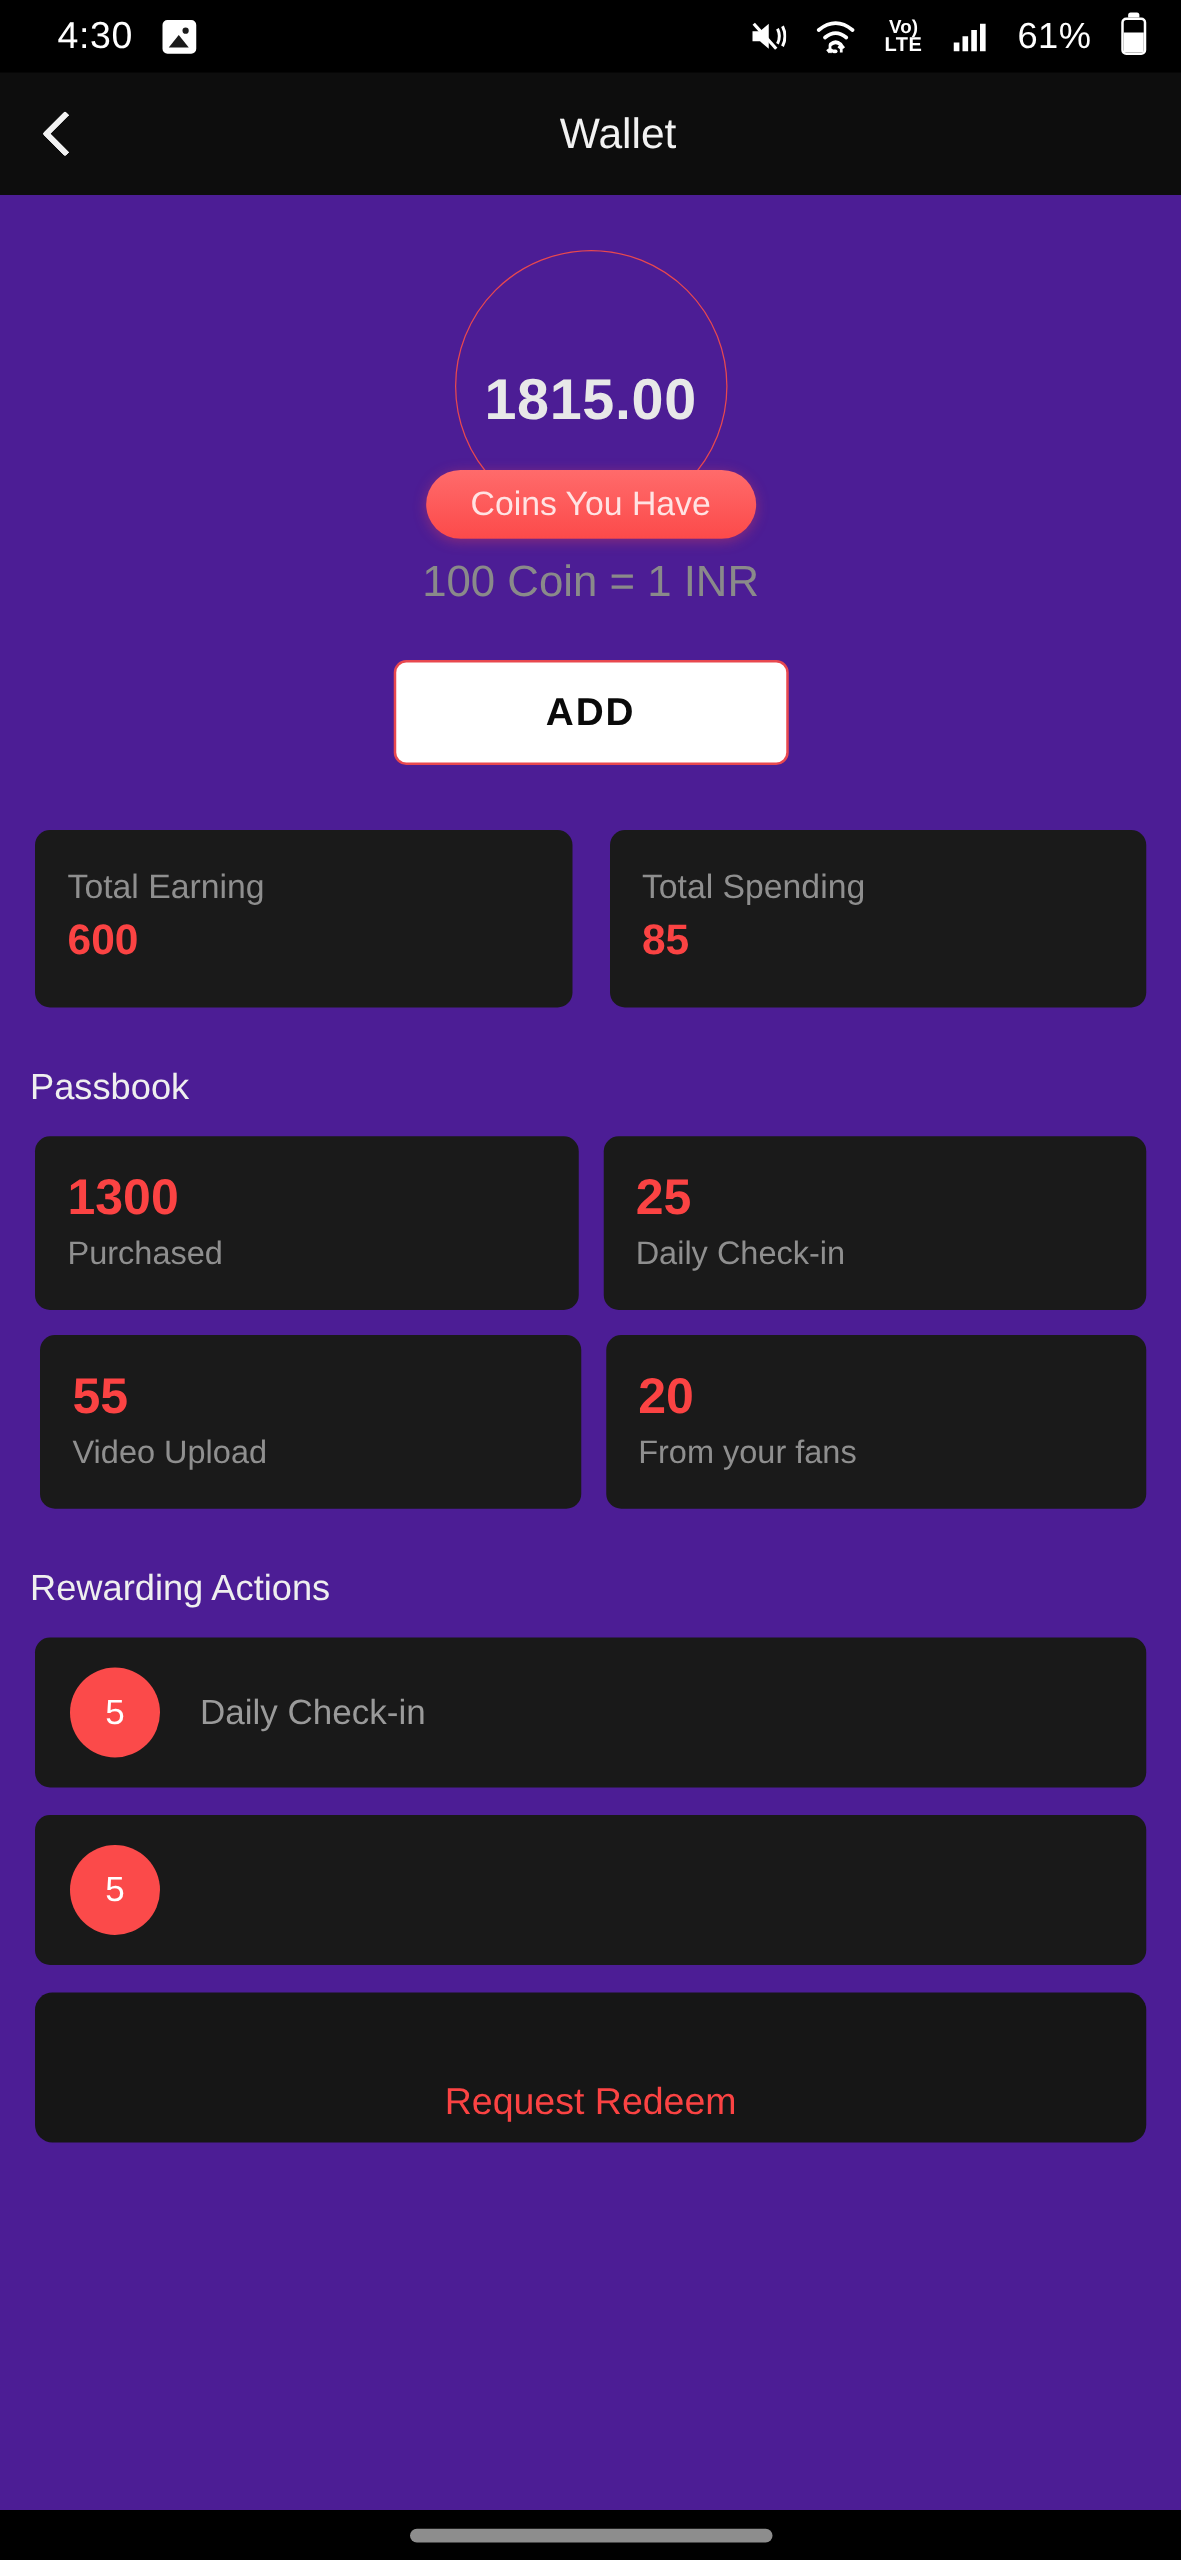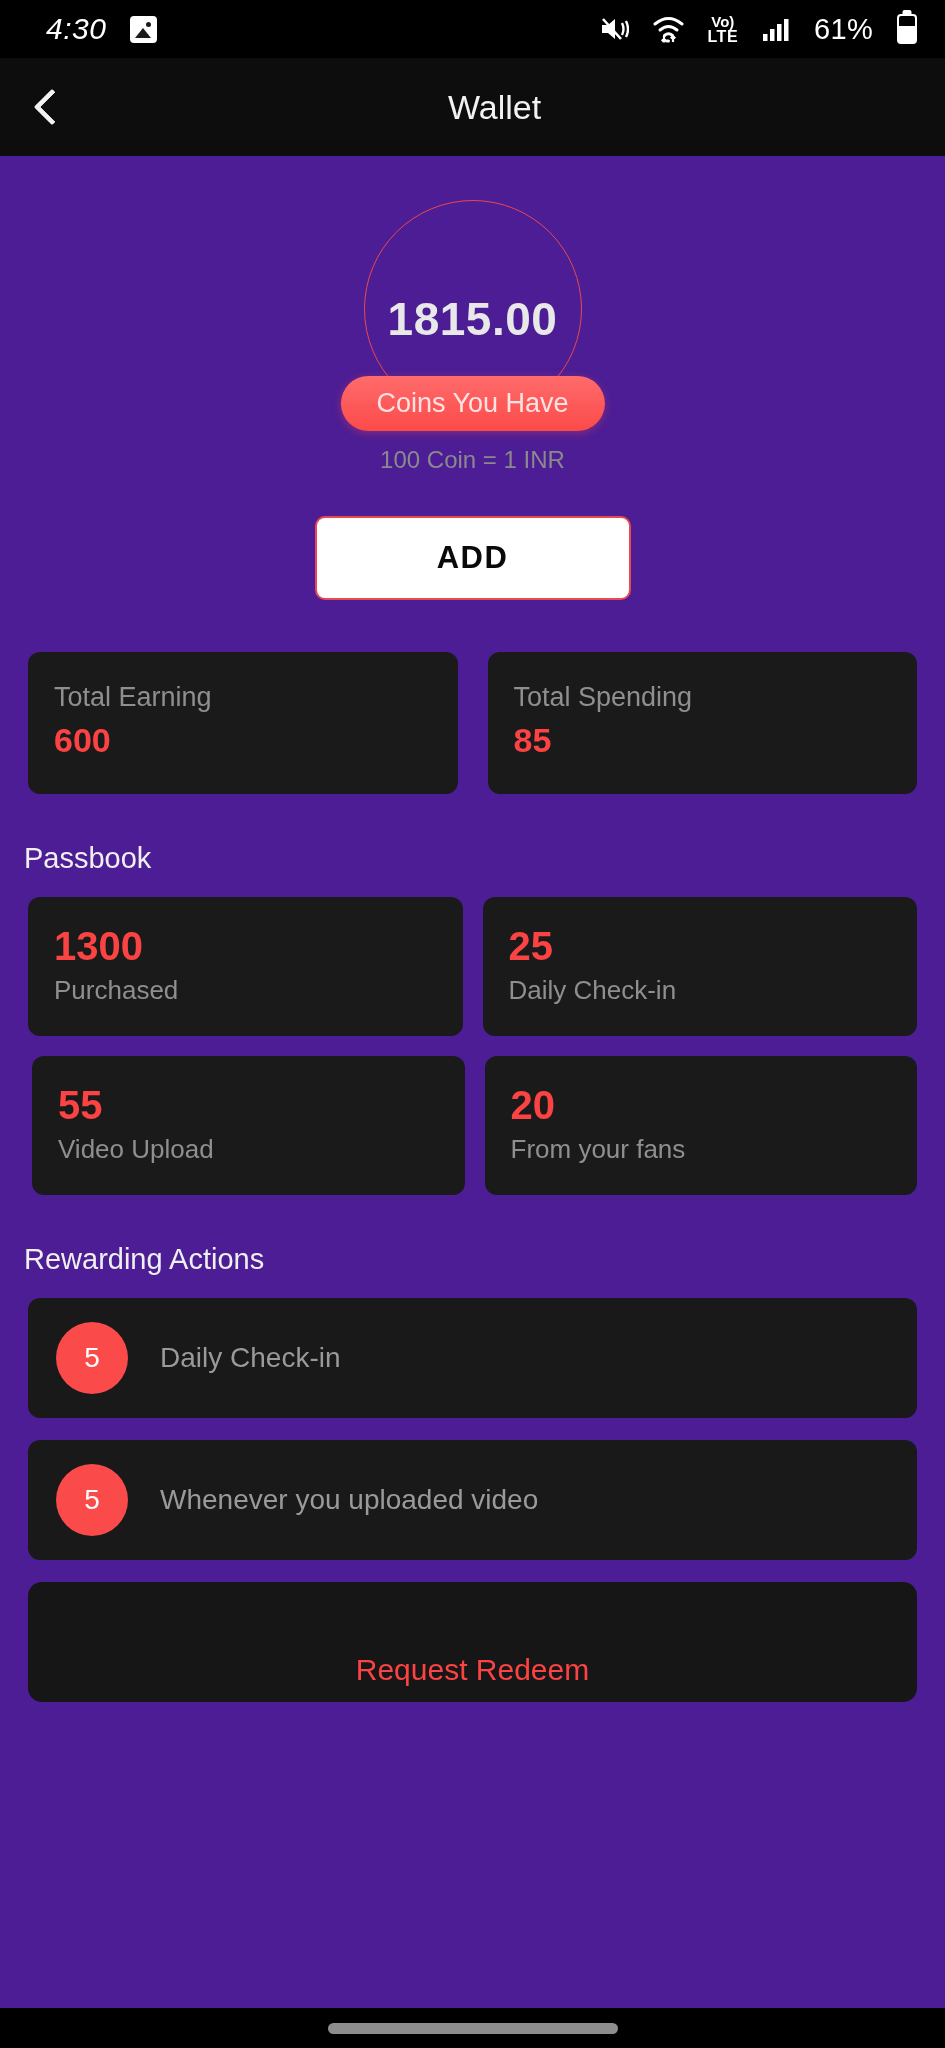--- a/index.html
+++ b/index.html
@@ -17,21 +17,21 @@
   }
 
   
   .statusbar {
     height: 58px;
     background: #000;
     display: flex; align-items: center;
     padding: 0 28px 0 46px;
     flex: 0 0 58px;
   }
-  .sb-left { display:flex; align-items:center; gap:24px;font-style:italic; }
+  .sb-left { display:flex; align-items:center; gap:24px; }
   .sb-time { color:#fff; font-size:30px; letter-spacing:0.5px; }
   .sb-right { margin-left:auto; display:flex; align-items:center; gap:24px; }
   .sb-batt-txt { color:#fff; font-size:29px; letter-spacing:0.3px; }
   .icon-img {
     width:27px; height:27px; border:2.6px solid #fff; border-radius:4px;
     position:relative; background:#fff;
   }
   .icon-img::after{
     content:""; position:absolute; left:3px; bottom:3px;
     width:0;height:0;border-left:8px solid transparent;border-right:8px solid transparent;
@@ -94,21 +94,21 @@
   }
   .coins-pill {
     position:absolute; top:176px; left:50%; transform:translateX(-50%);
     background:linear-gradient(180deg,#ff6b6b 0%, #fc4a4a 100%);
     color:#ffe3e3; font-size:27px;
     padding:12px 36px; border-radius:34px; white-space:nowrap;
     box-shadow:0 2px 10px rgba(252,74,74,0.35);
     cursor:pointer;
   }
   .rate-text {
-    text-align:center; color:#8a8a8a; font-size:24px; margin-top:-54px;
+    text-align:center; color:#8a8a8a; font-size:35px; margin-top:-54px;
   }
   .add-btn {
     display:block; margin:42px auto 0; width:316px; height:84px;
     background:#fff; border:2.5px solid #e8484f; border-radius:10px;
     color:#0a0a0a; font-size:31px; font-weight:bold; letter-spacing:1.5px;
     font-family:"Liberation Sans", sans-serif; cursor:pointer;
   }
 
   
   .grid-2 {
@@ -261,21 +261,20 @@
 
     <div class="section-title">Rewarding Actions</div>
 
     <div class="reward-list">
       <div class="reward-row">
         <div class="reward-badge">5</div>
         <div class="reward-text">Daily Check-in</div>
       </div>
       <div class="reward-row">
         <div class="reward-badge">5</div>
-        <div class="reward-text">Whenever you uploaded video</div>
       </div>
     </div>
 
     <div class="redeem-card">
       <span class="redeem-text">Request Redeem</span>
     </div>
 
   </div>
 
   <div class="navbar">

